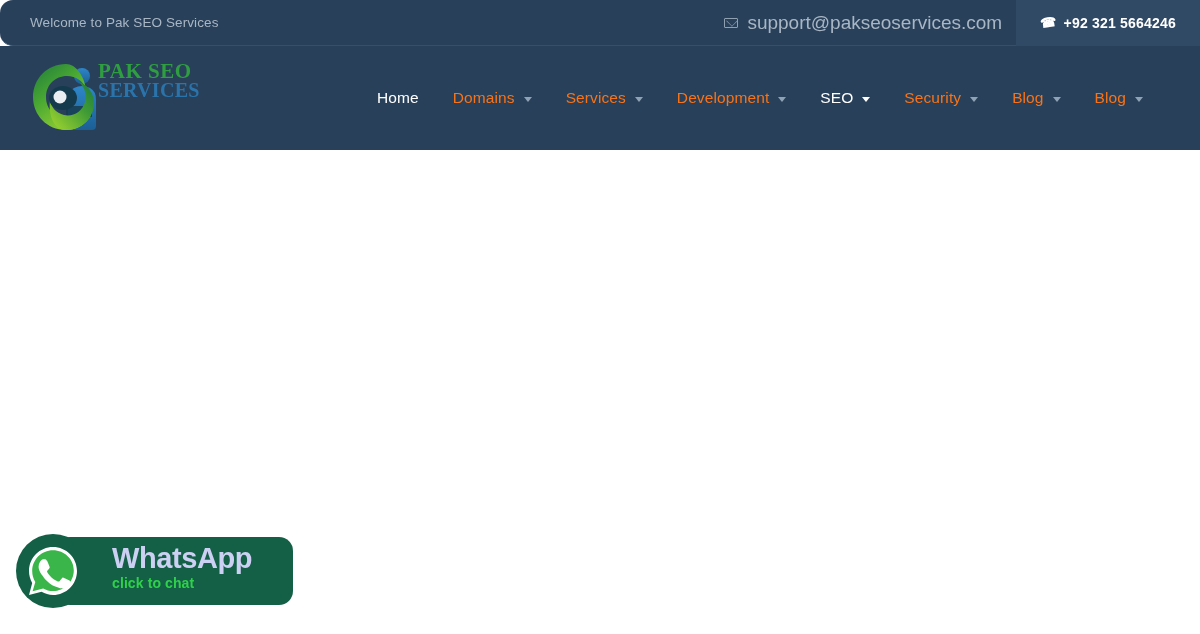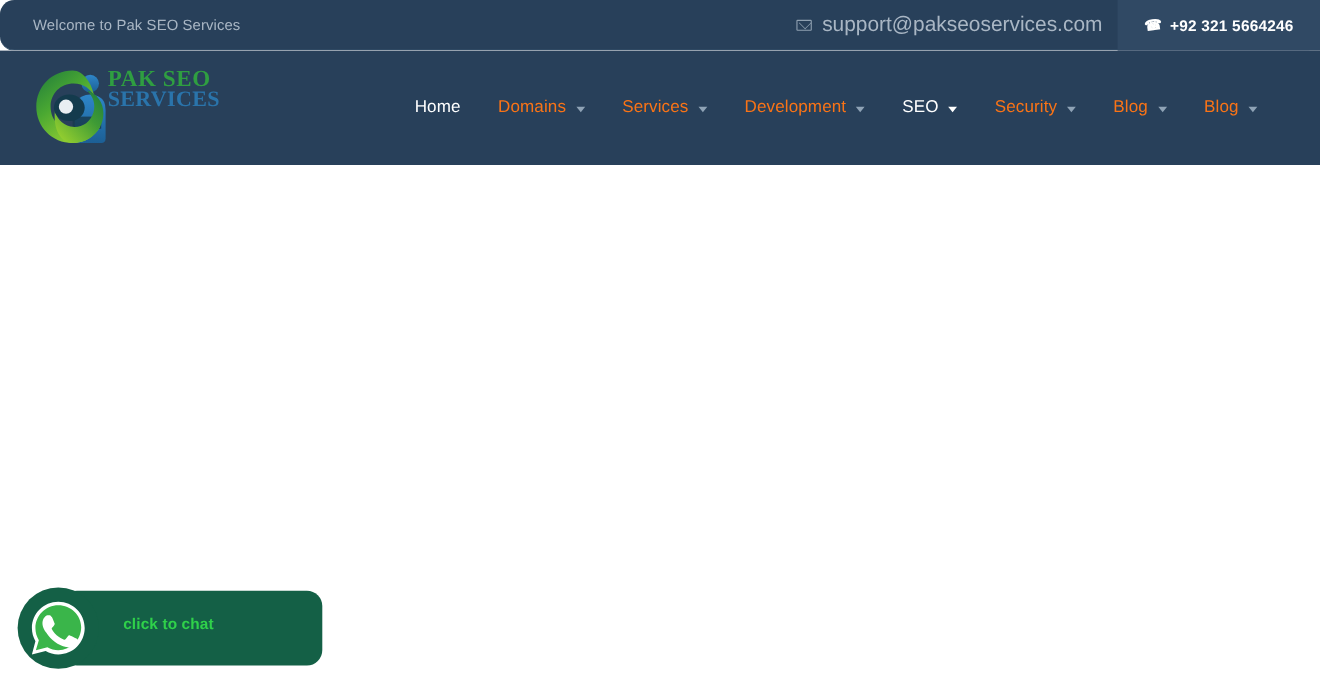--- a/index.html
+++ b/index.html
@@ -217,21 +217,21 @@
     color: #ccd0f2;
     line-height: 1.06;
     letter-spacing: -.4px;
   }
   .wa-sub {
     display: block;
     font-size: 14px;
     font-weight: bold;
     color: #2fd14a;
     line-height: 1.2;
-    margin-top: 16px;
+    margin-top: 1px;
     letter-spacing: .1px;
   }
 </style>
 </head>
 <body>
 
 <div class="topbar">
   <div class="topbar-left">Welcome to Pak SEO Services</div>
 
   <div class="topbar-right">
@@ -340,17 +340,18 @@
         <path d="M19.6 15.6 c -0.6 -1.3 -1.2 -1.3 -1.7 -1.3 l -1.5 0 c -0.5 0 -1.4 0.2 -2.1 1
                  c -0.7 0.8 -2.7 2.7 -2.7 6.5 c 0 3.8 2.8 7.5 3.2 8 c 0.4 0.5 5.4 8.7 13.4 11.8
                  c 6.6 2.6 8 2.1 9.4 2 c 1.4 -0.1 4.6 -1.9 5.3 -3.7 c 0.7 -1.8 0.7 -3.4 0.5 -3.7
                  c -0.2 -0.3 -0.7 -0.5 -1.5 -0.9 c -0.8 -0.4 -4.6 -2.3 -5.3 -2.5 c -0.7 -0.3 -1.2 -0.4 -1.7 0.4
                  c -0.5 0.8 -2 2.5 -2.4 3 c -0.4 0.5 -0.9 0.5 -1.7 0.2 c -0.8 -0.4 -3.3 -1.2 -6.3 -3.9
                  c -2.3 -2.1 -3.9 -4.6 -4.3 -5.4 c -0.4 -0.8 0 -1.2 0.4 -1.6 c 0.4 -0.4 0.8 -0.9 1.2 -1.4
                  c 0.4 -0.5 0.5 -0.8 0.8 -1.3 c 0.3 -0.5 0.1 -1 -0.1 -1.4 c -0.2 -0.4 -1.7 -4.2 -2.4 -5.7 Z" fill="#ffffff"></path>
       </svg>
     </span>
     <span class="wa-textwrap">
+      <span class="wa-title">WhatsApp</span>
       <span class="wa-sub">click to chat</span>
     </span>
   </a>
 
 </div>
 
 </body></html>

